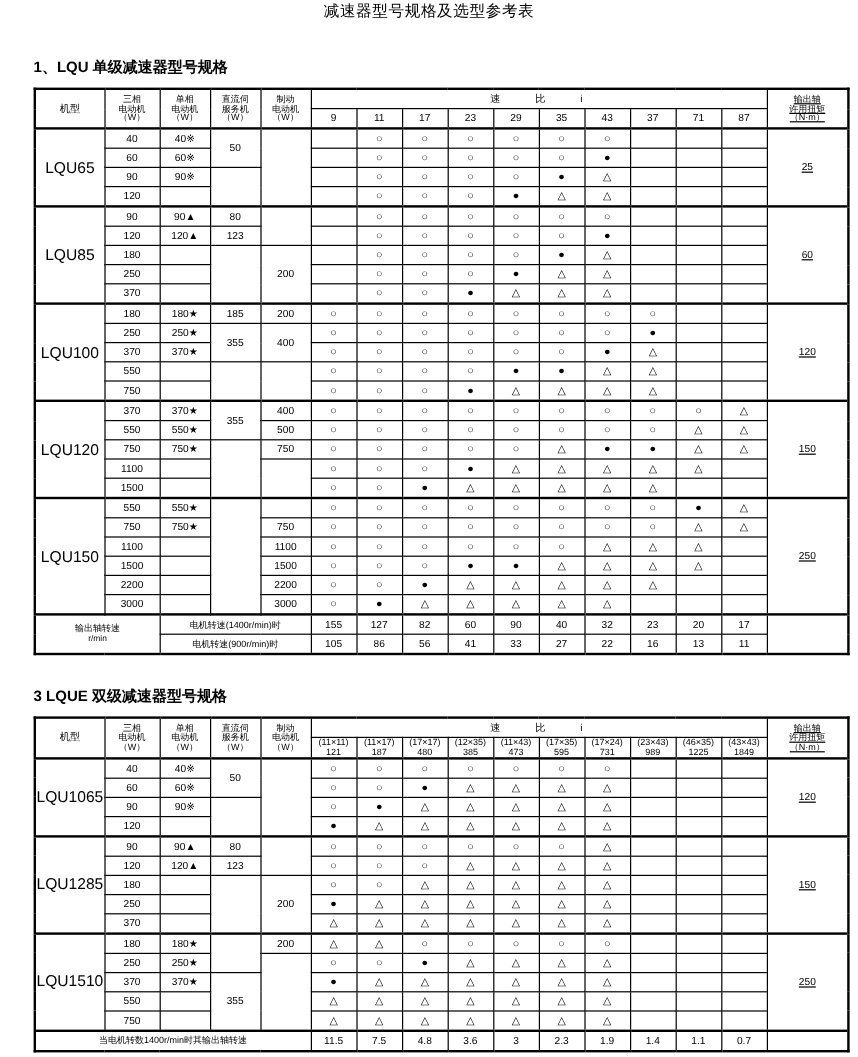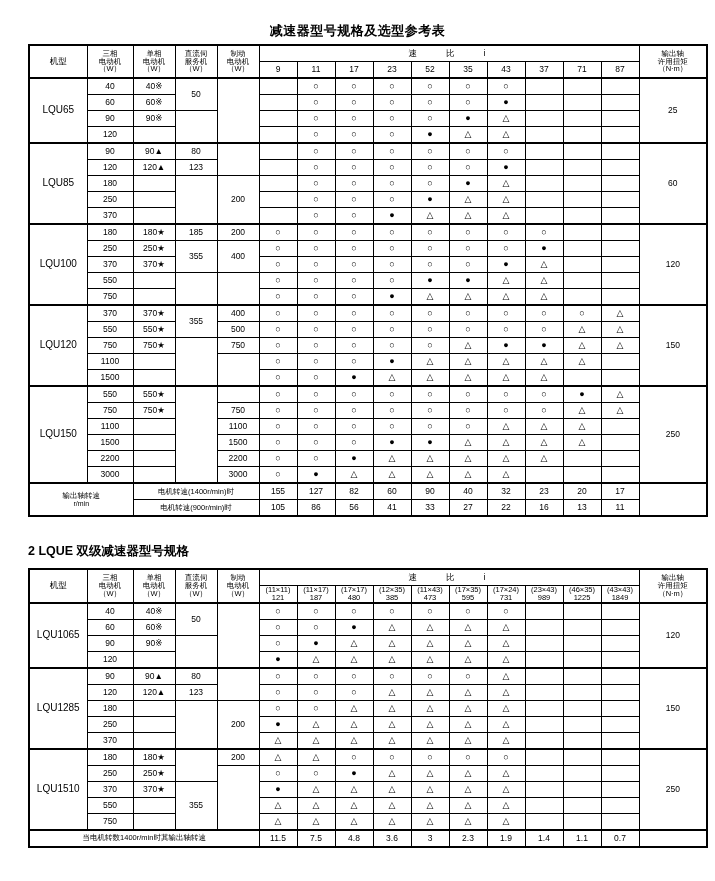--- a/index.html
+++ b/index.html
@@ -4,53 +4,54 @@
 <style>
   html,body{margin:0;padding:0;}
   body{
     width:715px;height:881px;background:#ffffff;
     font-family:"Liberation Sans","DejaVu Sans",sans-serif;
     color:#000;
     -webkit-font-smoothing:antialiased;
   }
   .page{position:relative;width:715px;height:881px;box-sizing:border-box;padding:0 28px;}
   .doc-title{
-    text-align:center;font-size:13px;font-weight:bold;letter-spacing:.5px;
-    padding-top:22px;padding-bottom:4px;
+    text-align:center;font-size:13px;font-weight:normal;letter-spacing:.5px;
+    padding-bottom:4px;
   }
   .section-title{
     font-size:12.5px;font-weight:bold;margin:26px 0 8px 0;
   }
   table.grid{
     border-collapse:collapse;width:657px;table-layout:fixed;
     font-size:8.5px;
   }
   table.grid td,table.grid th{
     border:1px solid #000;text-align:center;vertical-align:middle;
     padding:0;height:15px;line-height:1.05;font-weight:normal;
   }
   .hdr-tall{height:34px;margin-left:36px;}
   .two-line{line-height:1.15;}
   .thick-top{border-top:2px solid #000 !important;}
   .thick-bot{border-bottom:2px solid #000 !important;}
   .thick-left{border-left:2px solid #000 !important;}
-  .thick-right{border-right:2px solid #000 !important;}
-  .model{font-weight:bold;font-size:10px;margin-left:12px;}
+  .thick-right{border-right:2px solid #000 !important;text-decoration:underline;}
+  .model{font-weight:bold;font-size:13px;margin-left:12px;}
   .mark{font-size:9px;}
   .small{font-size:7.5px;}
   .ratio-head{font-size:8.5px;letter-spacing:4px;}
   .sub{font-size:7px;}
 </style>
 </head>
 <body>
 
 <div class="page">
 
   <div class="doc-title">减速器型号规格及选型参考表</div>
 
+  <div class="section-title">1、LQU 单级减速器型号规格</div>
 
   <table class="grid">
     <colgroup>
       <col style="width:58px">
         <col style="width:46px">
         <col style="width:42px">
         <col style="width:42px">
         <col style="width:42px">
       <col style="width:38px">
         <col style="width:38px">
@@ -73,21 +74,21 @@
         <td rowspan="2" class="thick-top two-line small">直流伺<br>服务机<br>（W）</td>
         <td rowspan="2" class="thick-top two-line small">制动<br>电动机<br>（W）</td>
         <td colspan="10" class="thick-top ratio-head">速　　比　　i</td>
         <td rowspan="2" class="thick-top thick-right two-line small">输出轴<br>许用扭矩<br>（N·m）</td>
       </tr>
       <tr>
         <td>9</td>
         <td>11</td>
         <td>17</td>
         <td>23</td>
-        <td>52</td>
+        <td>29</td>
         <td>35</td>
         <td>43</td>
         <td>37</td>
         <td>71</td>
         <td>87</td>
       </tr>
 
       <tr>
         <td rowspan="4" class="model thick-left thick-top">LQU65</td>
         <td class="thick-top">40</td>
@@ -507,21 +508,21 @@
         <td class="thick-bot">33</td>
         <td class="thick-bot">27</td>
         <td class="thick-bot">22</td>
         <td class="thick-bot">16</td>
         <td class="thick-bot">13</td>
         <td class="thick-bot">11</td>
       </tr>
     </tbody>
   </table>
 
-  <div class="section-title">2 LQUE 双级减速器型号规格</div>
+  <div class="section-title">3 LQUE 双级减速器型号规格</div>
 
   <table class="grid">
     <colgroup>
       <col style="width:58px">
         <col style="width:46px">
         <col style="width:42px">
         <col style="width:42px">
         <col style="width:42px">
       <col style="width:38px">
         <col style="width:38px">

